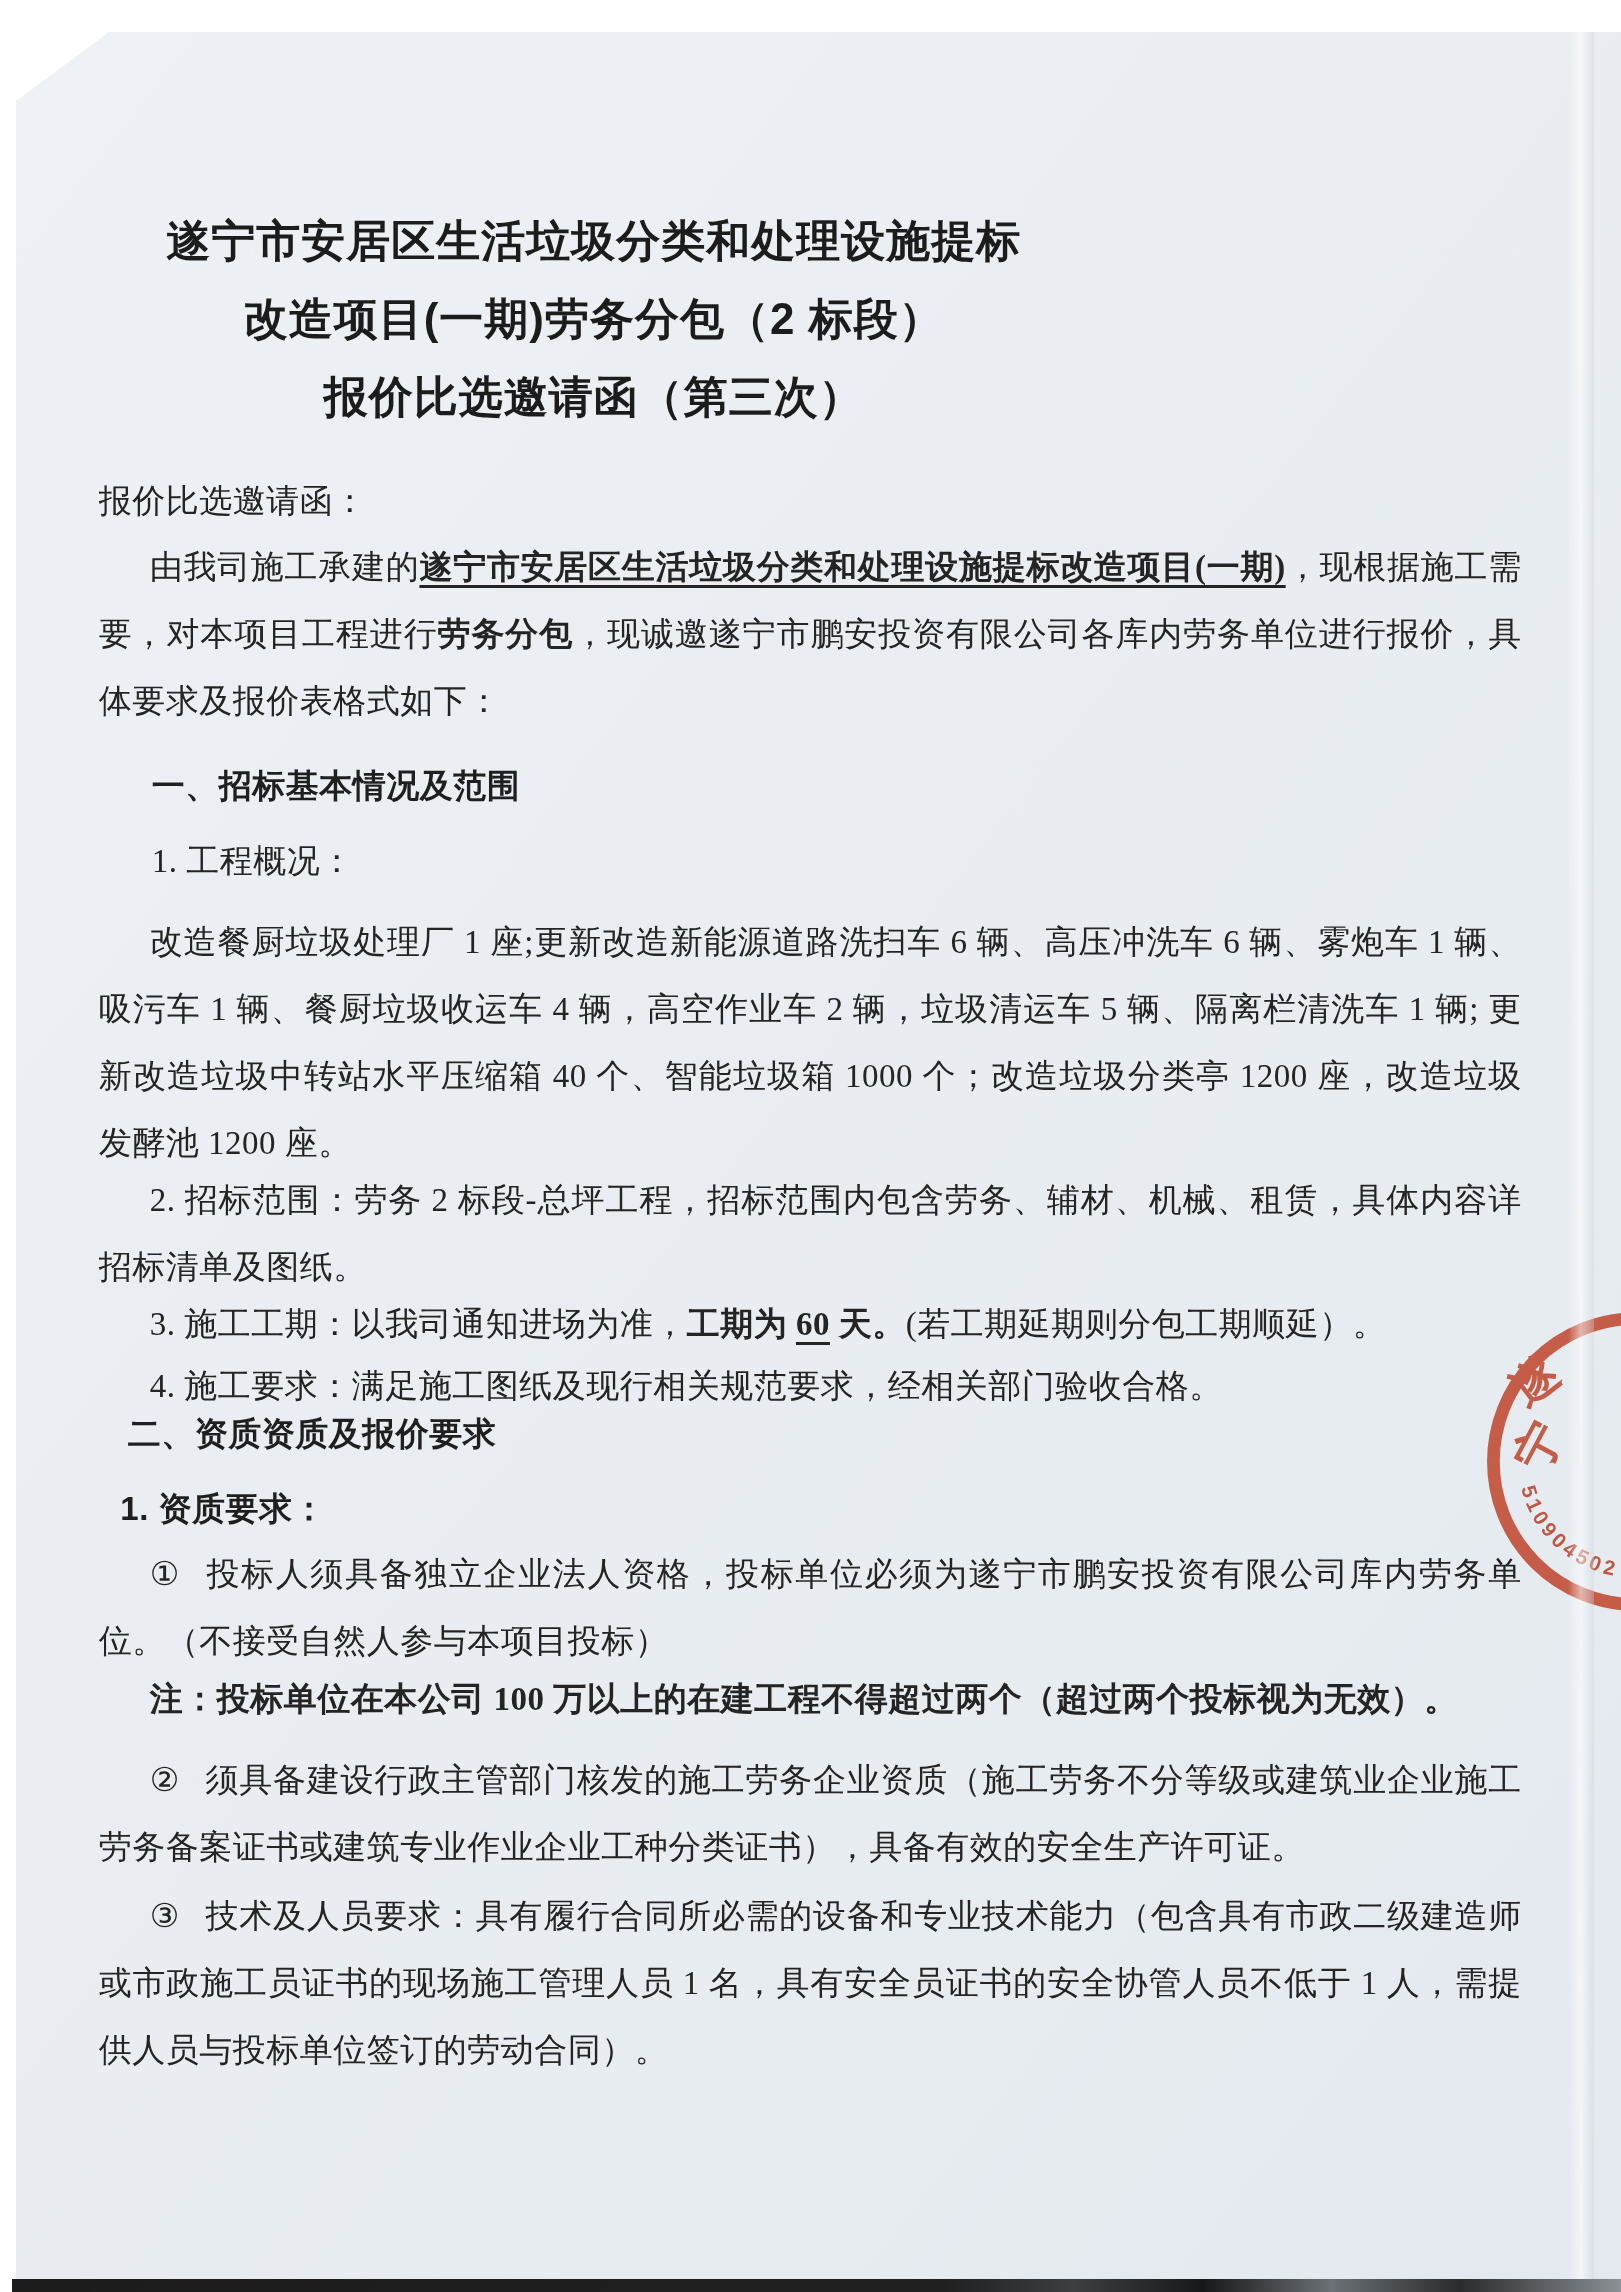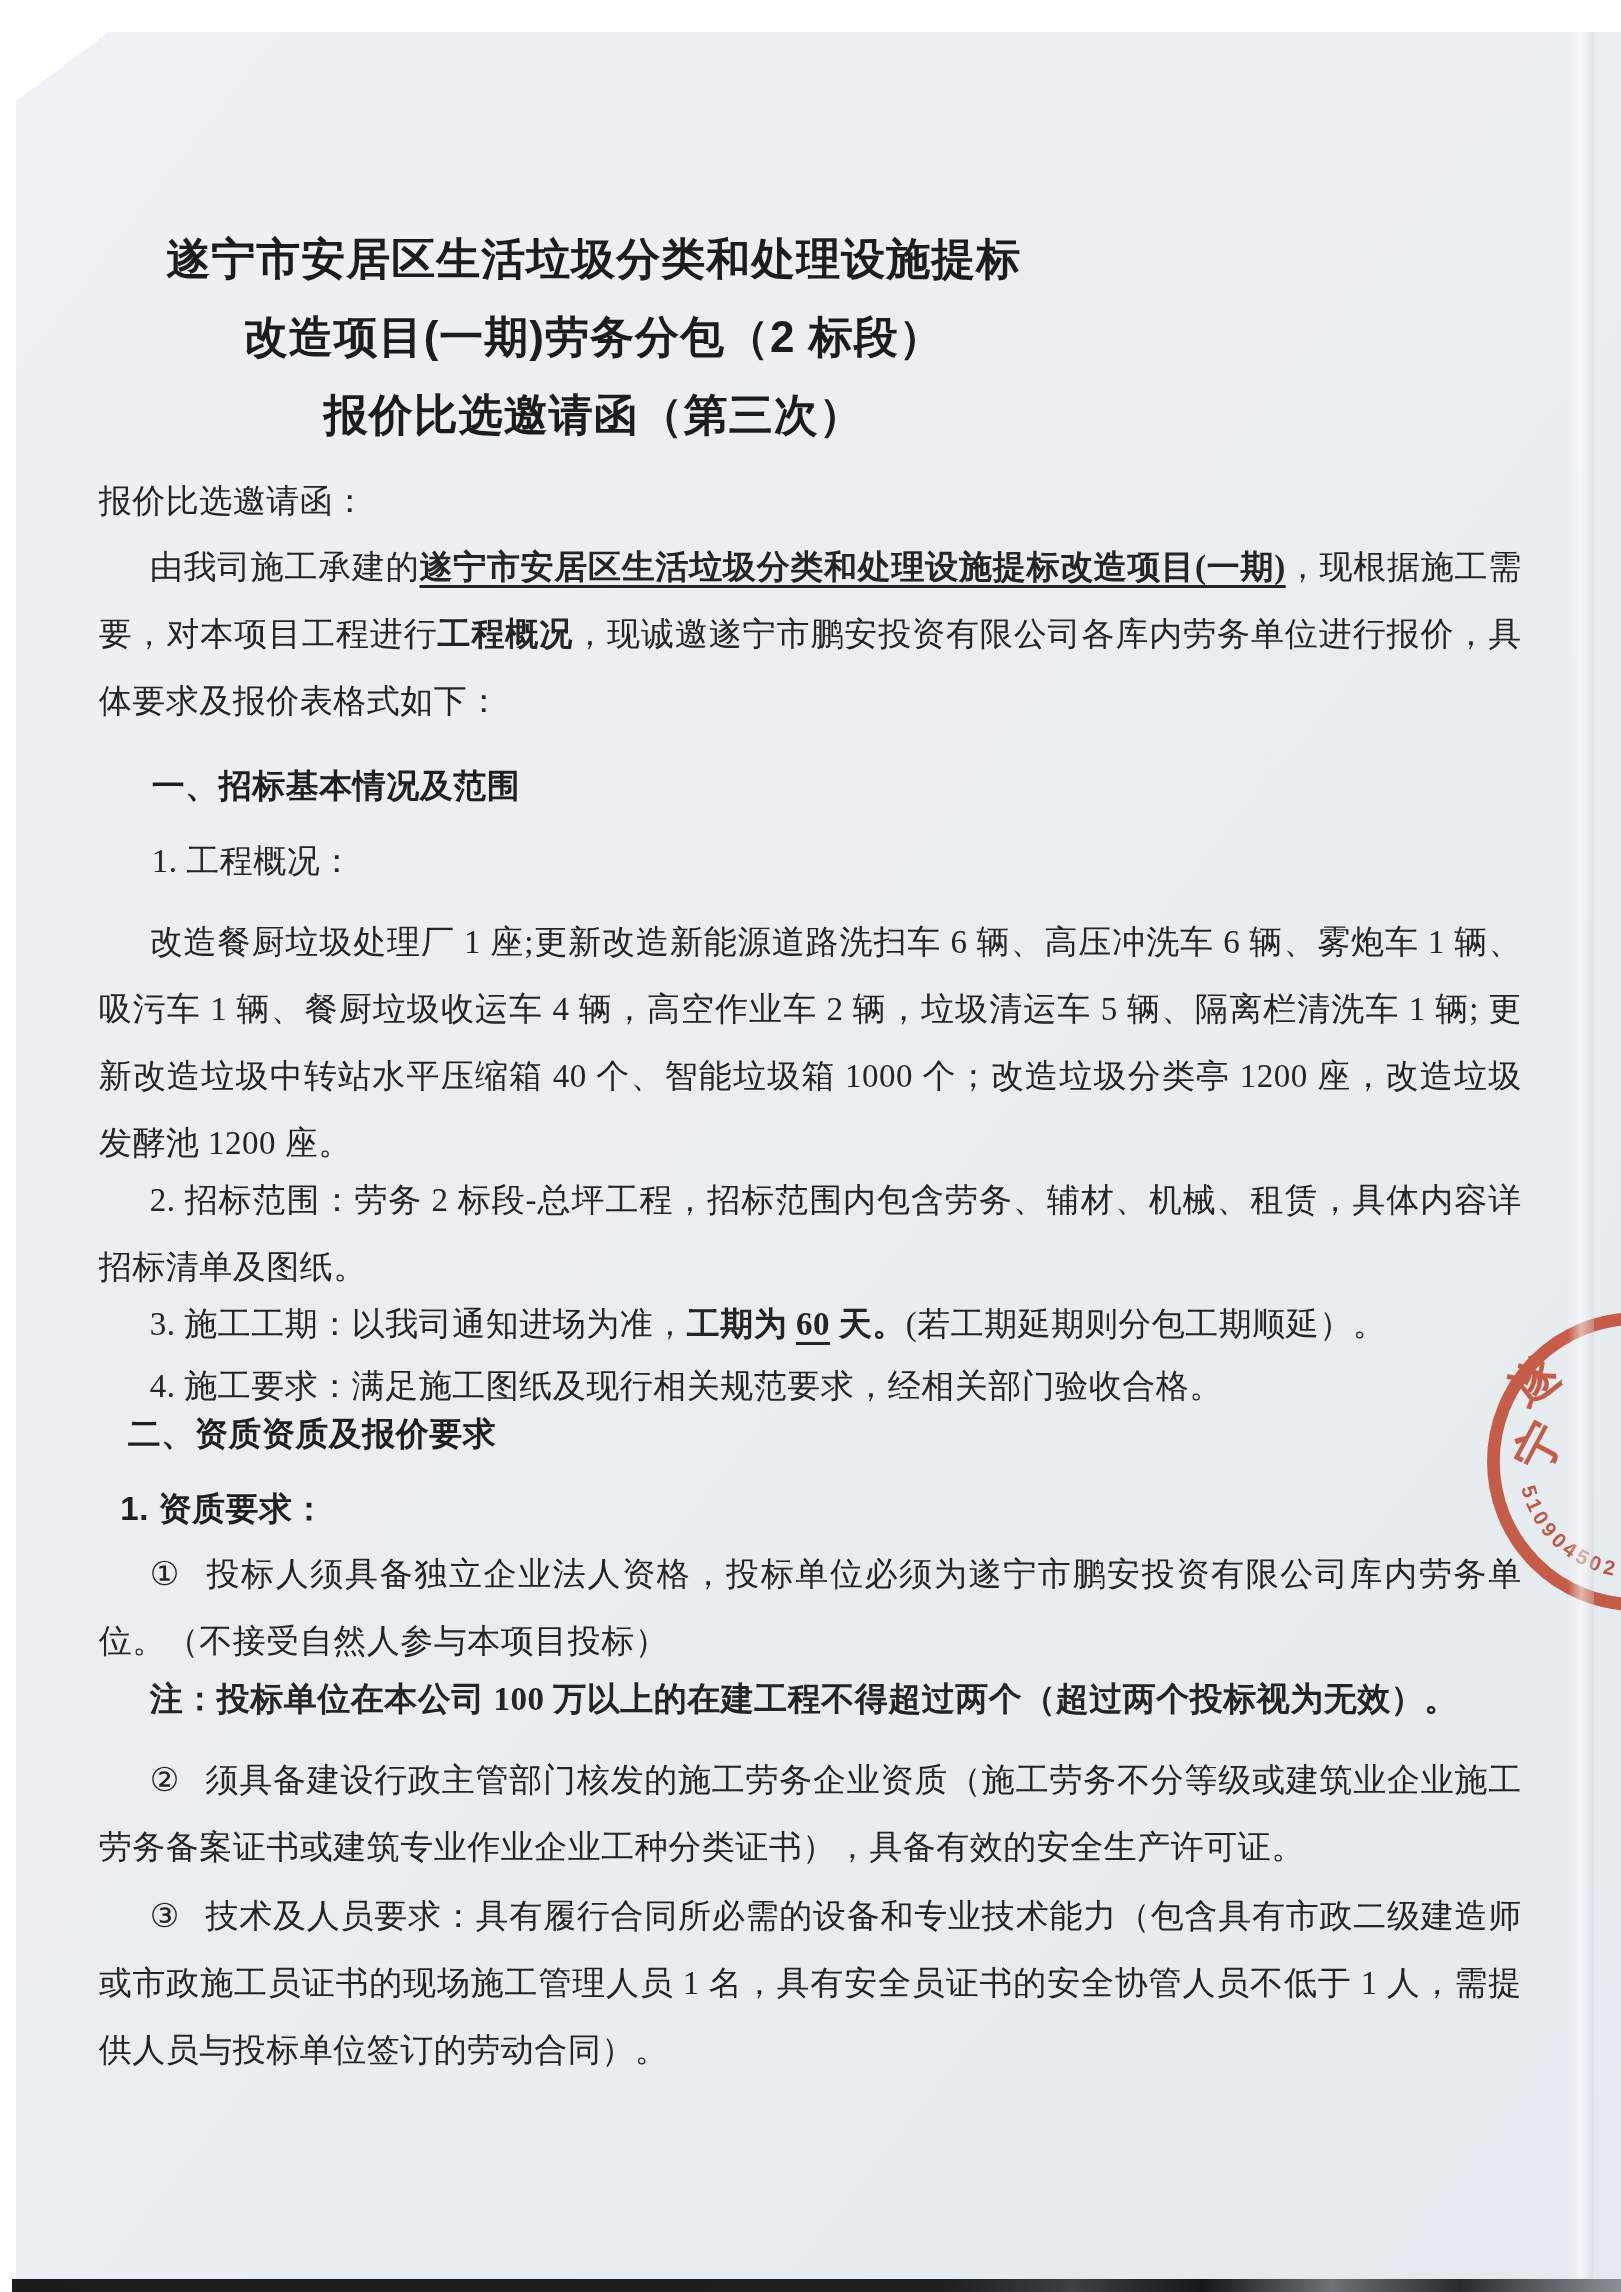--- a/index.html
+++ b/index.html
@@ -25,21 +25,21 @@
   .edge-light{
     position:absolute;top:0;bottom:0;right:27.4px;width:25.5px;
     background:linear-gradient(90deg,rgba(255,255,255,0) 0%,rgba(255,255,255,.55) 50%,rgba(200,206,214,.35) 100%);
   }
   .bottom-strip{
     position:absolute;left:11.8px;right:0;bottom:0;height:13.7px;
     background:linear-gradient(90deg,#1c1c1c 0%,#202021 58%,#3c4043 66%,#17181a 74%,#6b7176 82%,#2a2c2e 90%,#8a9095 100%);
   }
   
   .title{
-    position:absolute;left:83px;top:188px;width:990px;
+    position:absolute;left:83px;top:170px;width:990px;
     text-align:center;color:#1c1c1c;
     font-family:"Liberation Sans","DejaVu Sans",sans-serif;
     font-weight:bold;font-size:44px;line-height:78px;letter-spacing:1px;
   }
   
   .p{
     position:absolute;left:83px;width:1423px;
     font-size:33px;line-height:67px;color:#242424;
     text-align:justify;letter-spacing:0.5px;
     margin:0;
@@ -62,21 +62,21 @@
   <div class="paper">
 
     <div class="title">
       <div>遂宁市安居区生活垃圾分类和处理设施提标</div>
       <div>改造项目(一期)劳务分包（2 标段）</div>
       <div>报价比选邀请函（第三次）</div>
     </div>
 
     <p class="p" style="top:436px;">报价比选邀请函：</p>
 
-    <p class="p indent" style="top:502px;"><span>由我司施工承建的</span><span class="b u">遂宁市安居区生活垃圾分类和处理设施提标改造项目(一期)</span><span>，现根据施工需要，对本项目工程进行</span><span class="b">工程概况</span><span>，现诚邀遂宁市鹏安投资有限公司各库内劳务单位进行报价，具体要求及报价表格式如下：</span></p>
+    <p class="p indent" style="top:502px;"><span>由我司施工承建的</span><span class="b u">遂宁市安居区生活垃圾分类和处理设施提标改造项目(一期)</span><span>，现根据施工需要，对本项目工程进行</span><span class="b">劳务分包</span><span>，现诚邀遂宁市鹏安投资有限公司各库内劳务单位进行报价，具体要求及报价表格式如下：</span></p>
 
     <p class="p hd" style="top:720px;text-indent:53px;">一、招标基本情况及范围</p>
 
     <p class="p" style="top:796px;text-indent:53px;">1. 工程概况：</p>
 
     <p class="p indent" style="top:877px;">改造餐厨垃圾处理厂 1 座;更新改造新能源道路洗扫车 6 辆、高压冲洗车 6 辆、雾炮车 1 辆、吸污车 1 辆、餐厨垃圾收运车 4 辆，高空作业车 2 辆，垃圾清运车 5 辆、隔离栏清洗车 1 辆; 更新改造垃圾中转站水平压缩箱 40 个、智能垃圾箱 1000 个；改造垃圾分类亭 1200 座，改造垃圾发酵池 1200 座。</p>
 
     <p class="p indent" style="top:1135px;">2. 招标范围：劳务 2 标段-总坪工程，招标范围内包含劳务、辅材、机械、租赁，具体内容详招标清单及图纸。</p>
 
     <p class="p indent" style="top:1259px;"><span>3. 施工工期：以我司通知进场为准，</span><span class="b">工期为 </span><span class="b u">60</span><span class="b"> 天。</span><span>(若工期延期则分包工期顺延）。</span></p>

